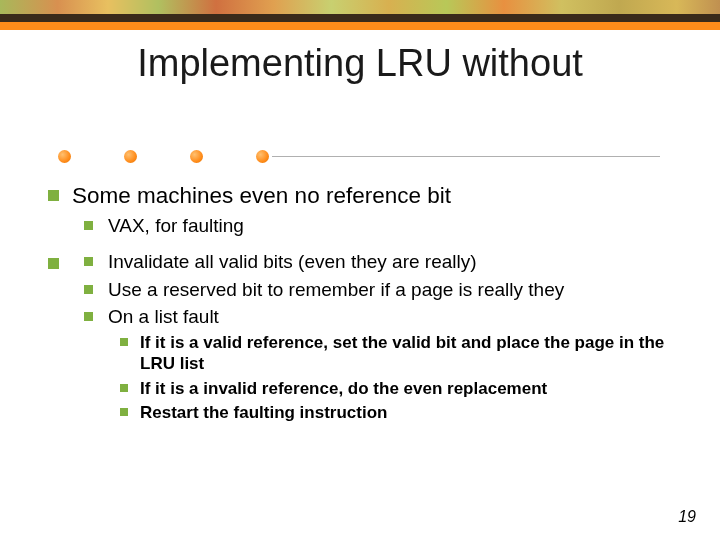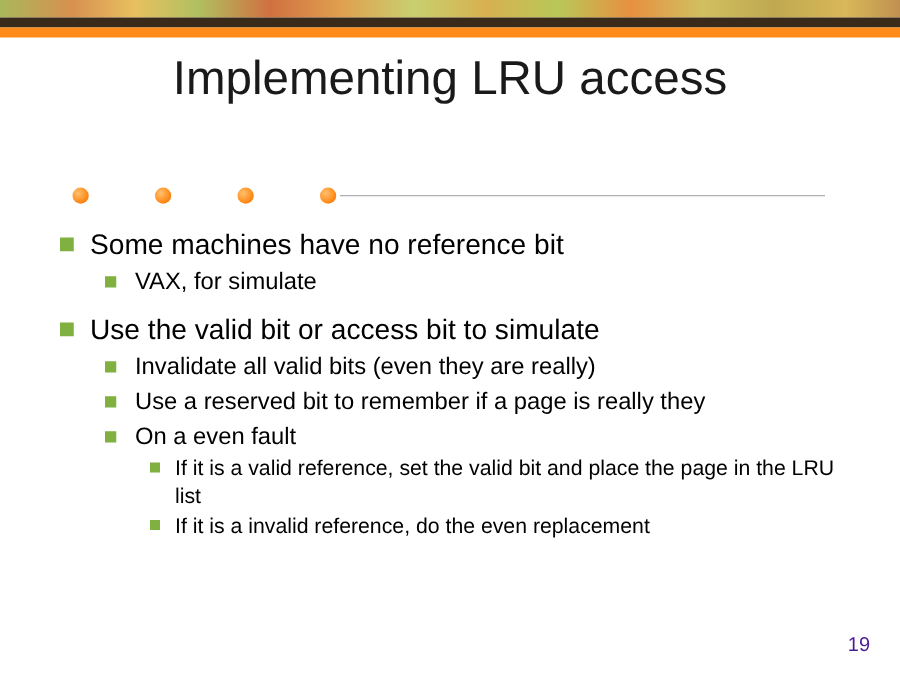--- a/index.html
+++ b/index.html
@@ -77,90 +77,94 @@
     left: 48px;
     right: 40px;
     font-size: 22px;
   }
   .b1, .b2, .b3, .b4 {
     position: relative;
     line-height: 1.25;
   }
   .b1 { padding-left: 24px; margin-top: 6px; font-size: 22.5px; }
   .b2 { padding-left: 24px; margin-left: 36px; margin-top: 4px; font-size: 19px; }
-  .b3 { padding-left: 20px; margin-left: 72px; margin-top: 3px; font-size: 17px; }
+  .b3 { padding-left: 20px; margin-left: 72px; margin-top: 3px; font-size: 17px; font-weight: bold; }
   .sq {
     position: absolute;
     left: 0;
     background: #7fb040;
   }
   .b1 .sq { width: 11px; height: 11px; top: 8px; }
   .b2 .sq { width: 9px; height: 9px; top: 7px; }
   .b3 .sq { width: 8px; height: 8px; top: 6px; }
   .gap { height: 6px; }
   .page-num {
     position: absolute;
     right: 24px;
     bottom: 14px;
     font-size: 16px;
-    color: #4c1d95;
+    color: #000000;
+    font-style: italic;
   }
 </style>
 </head>
 <body>
 
 <div class="top-band"></div>
 <div class="dark-band"></div>
 <div class="orange-band"></div>
 
 <div class="slide-title">
-  <span>Implementing LRU access</span><br>
+  <span>Implementing LRU without</span><br>
 </div>
 
 <div class="dot-row">
   <div class="dot dot1"></div>
   <div class="dot dot2"></div>
   <div class="dot dot3"></div>
   <div class="dot dot4"></div>
   <div class="dot-line"></div>
 </div>
 
 <div class="content">
 
   <div class="b1">
     <span class="sq"></span>
-    <span>Some machines have no reference bit</span>
+    <span>Some machines even no reference bit</span>
   </div>
   <div class="b2">
     <span class="sq"></span>
-    <span>VAX, for simulate</span>
+    <span>VAX, for faulting</span>
   </div>
 
   <div class="gap"></div>
 
   <div class="b1">
     <span class="sq"></span>
-    <span>Use the valid bit or access bit to simulate</span>
   </div>
   <div class="b2">
     <span class="sq"></span>
     <span>Invalidate all valid bits (even they are really)</span>
   </div>
   <div class="b2">
     <span class="sq"></span>
     <span>Use a reserved bit to remember if a page is really they</span>
   </div>
   <div class="b2">
     <span class="sq"></span>
-    <span>On a even fault</span>
+    <span>On a list fault</span>
   </div>
   <div class="b3">
     <span class="sq"></span>
     <span>If it is a valid reference, set the valid bit and place the page in the LRU list</span>
   </div>
   <div class="b3">
     <span class="sq"></span>
     <span>If it is a invalid reference, do the even replacement</span>
   </div>
+  <div class="b3">
+    <span class="sq"></span>
+    <span>Restart the faulting instruction</span>
+  </div>
 
 </div>
 
 <div class="page-num">19</div>
 
 </body></html>

